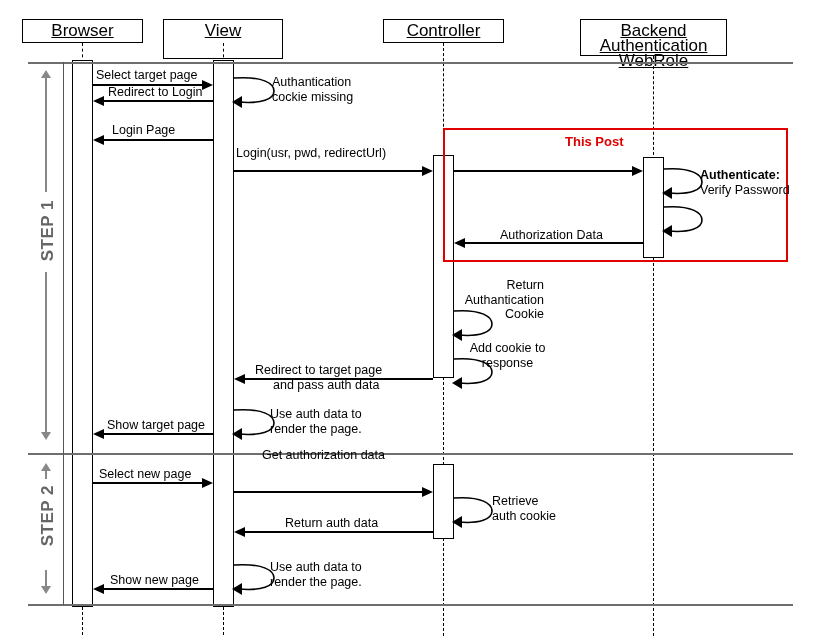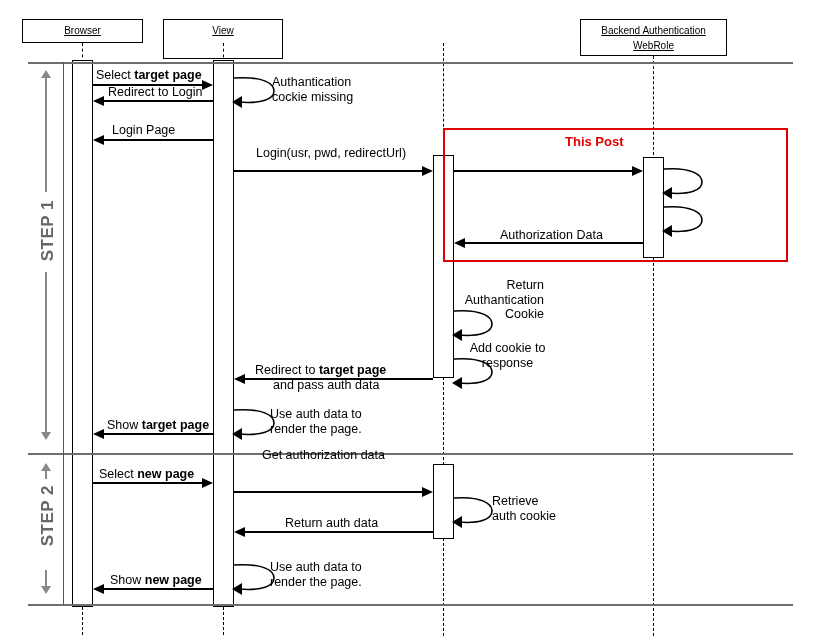--- a/index.html
+++ b/index.html
@@ -2,21 +2,21 @@
 <html><head>
 <meta charset="utf-8">
 <style>
   html,body{margin:0;padding:0;background:#ffffff;}
   body{width:816px;height:641px;font-family:"Liberation Sans",sans-serif;color:#000;}
   #diagram{position:relative;width:816px;height:641px;overflow:hidden;}
 
   
   .lifeline-box{
     position:absolute;border:1.5px solid #000;background:#fff;
-    text-align:center;font-size:10px;line-height:15px;
+    text-align:center;font-size:17px;line-height:15px;
     box-sizing:border-box;padding-top:3px;
   }
   .lifeline-box span{text-decoration:underline;}
 
   
   .lifeline{position:absolute;width:0;border-left:1.6px dashed #000;}
 
   
   .activation{position:absolute;background:#fff;border:1.4px solid #000;box-sizing:border-box;}
 
@@ -28,21 +28,21 @@
 
   
   .msg{position:absolute;height:1.6px;background:#000;}
   .arrowR,.arrowL{position:absolute;width:0;height:0;border-top:5.5px solid transparent;border-bottom:5.5px solid transparent;}
   .arrowR{border-left:11px solid #000;}
   .arrowL{border-right:11px solid #000;}
 
   
   .label{position:absolute;font-size:12.5px;line-height:14.5px;color:#000;white-space:nowrap;}
   .label.center{text-align:center;}
-  .label b{font-weight:bold;}
+  .label b{font-weight:normal;}
 
   
   .selfloop{position:absolute;}
 
   
   .redbox{position:absolute;border:2.6px solid #e00000;box-sizing:border-box;}
   .redlabel{position:absolute;color:#e00000;font-weight:bold;font-size:13px;}
 
   
   .steplabel{
@@ -59,20 +59,23 @@
 <body>
 
 <div id="diagram">
 
   <div class="lifeline-box" style="left:22px;top:19px;width:121px;height:24px;">
     <span>Browser</span>
   </div>
   <div class="lifeline-box" style="left:163px;top:19px;width:120px;height:40px;">
     <span>View</span>
   </div>
+  <div class="lifeline-box" style="left:383px;top:19px;width:121px;height:24px;">
+    <span>Controller</span>
+  </div>
   <div class="lifeline-box" style="left:580px;top:19px;width:147px;height:37px;">
     <span>Backend Authentication</span><br>
     <span>WebRole</span>
   </div>
 
   <div class="lifeline" style="left:82px;top:43px;height:20px;"></div>
   <div class="lifeline" style="left:223px;top:43px;height:20px;"></div>
   <div class="lifeline" style="left:443px;top:43px;height:114px;"></div>
   <div class="lifeline" style="left:653px;top:56px;height:104px;"></div>
 
@@ -119,21 +122,21 @@
   <div class="msg" style="left:104px;top:100px;width:109px;"></div>
   <div class="arrowL" style="left:93px;top:95.5px;"></div>
   <div class="label" style="left:108px;top:85px;">Redirect to Login</div>
 
   <div class="msg" style="left:104px;top:139px;width:109px;"></div>
   <div class="arrowL" style="left:93px;top:134.5px;"></div>
   <div class="label" style="left:112px;top:123px;">Login Page</div>
 
   <div class="msg" style="left:234px;top:170px;width:189px;"></div>
   <div class="arrowR" style="left:422px;top:165.5px;"></div>
-  <div class="label" style="left:236px;top:146px;margin-left:20px;">Login(usr, pwd, redirectUrl)</div>
+  <div class="label" style="left:236px;top:146px;">Login(usr, pwd, redirectUrl)</div>
 
   <div class="msg" style="left:454px;top:170px;width:179px;"></div>
   <div class="arrowR" style="left:632px;top:165.5px;"></div>
 
   <div class="msg" style="left:465px;top:242px;width:178px;"></div>
   <div class="arrowL" style="left:454px;top:237.5px;"></div>
   <div class="label" style="left:500px;top:228px;">Authorization Data</div>
 
   <div class="msg" style="left:245px;top:378px;width:188px;"></div>
   <div class="arrowL" style="left:234px;top:373.5px;"></div>
@@ -174,20 +177,24 @@
   </svg>
   <div class="label" style="left:272px;top:75px;">
     <div>Authantication</div>
     <div>cockie missing</div>
   </div>
 
   <svg class="selfloop" style="left:662px;top:165px;" width="44" height="34" viewBox="0 0 44 34">
     <path d="M2,4 C30,2 40,10 40,17 C40,25 28,30 6,28" fill="none" stroke="#000" stroke-width="1.6"></path>
     <polygon points="10,22 10,34 0,28" fill="#000"></polygon>
   </svg>
+  <div class="label" style="left:700px;top:168px;">
+    <div class="bold">Authenticate:</div>
+    <div>Verify Password</div>
+  </div>
 
   <svg class="selfloop" style="left:662px;top:203px;" width="44" height="34" viewBox="0 0 44 34">
     <path d="M2,4 C30,2 40,10 40,17 C40,25 28,30 6,28" fill="none" stroke="#000" stroke-width="1.6"></path>
     <polygon points="10,22 10,34 0,28" fill="#000"></polygon>
   </svg>
 
   <svg class="selfloop" style="left:452px;top:307px;" width="44" height="34" viewBox="0 0 44 34">
     <path d="M2,4 C30,2 40,10 40,17 C40,25 28,30 6,28" fill="none" stroke="#000" stroke-width="1.6"></path>
     <polygon points="10,22 10,34 0,28" fill="#000"></polygon>
   </svg>

